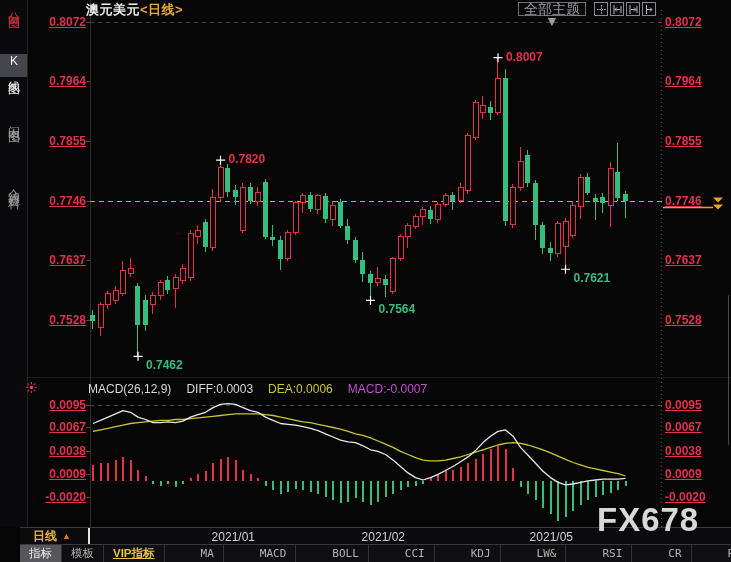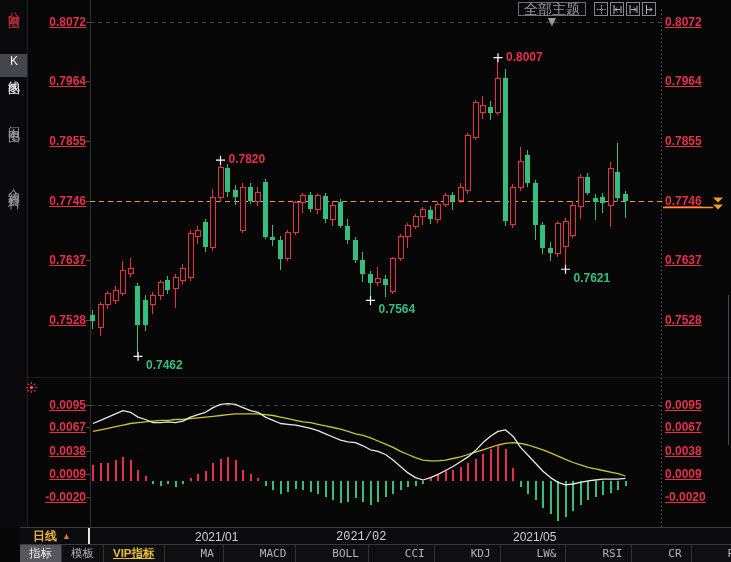--- a/index.html
+++ b/index.html
@@ -25,21 +25,21 @@
   .macd-head{position:absolute;left:88px;top:382px;font-size:12px;white-space:nowrap;}
   .macd-head span{margin-right:15px;}
   .mh-t{color:#d8d8d8;} .mh-diff{color:#d8d8d8;} .mh-dea{color:#cdc52f;} .mh-macd{color:#c44fd0;}
   
   .date-strip{position:absolute;left:20px;right:0;top:527px;height:18px;background:#0b0b0d;box-sizing:border-box;
               border-top:1px solid #3a3a3e;border-bottom:1px solid #3a3a3e;}
   .strip-cell{position:absolute;left:0;top:0;width:70px;height:100%;border-right:2px solid #e5e5e5;
               display:flex;align-items:center;padding-left:13px;box-sizing:border-box;}
   .period-lab{color:#e8b33c;font-size:12px;font-weight:600;}
   .period-arrow{color:#e07820;font-size:9px;margin-left:5px;}
-  .date-label{position:absolute;top:530px;font-size:12px;color:#d2d2d2;width:60px;text-align:left;}
+  .date-label{position:absolute;top:530px;font-size:12px;color:#d2d2d2;width:60px;text-align:right;}
   
   .btoolbar{position:absolute;left:20px;right:0;top:545px;height:17px;background:#0f0f11;
             display:flex;align-items:stretch;}
   .bt-item{display:flex;align-items:center;padding:0 9px;font-size:11.5px;color:#b4b4b4;
            border-right:1px solid #323236;cursor:default;white-space:nowrap;}
   .bt-item.mono{font-family:"DejaVu Sans Mono","Liberation Mono",monospace;font-size:11px;margin-left:27px;}
   .bt-item.selected{background:#56565c;color:#f4f4f4;}
   .bt-item.accent{color:#e8c13c;font-weight:600;text-decoration:underline;}
   .watermark{position:absolute;left:597px;top:501px;font-size:33px;font-weight:600;color:#d8d8d8;
              letter-spacing:1px;}
@@ -304,20 +304,21 @@
         <text x="378.5" y="313.46546546546574" fill="#35bd7f">0.7564</text>
         <path d="M561 269.2267267267268H570M565.5 264.7267267267268V273.7267267267268" stroke="#ffffff" stroke-width="1.2" fill="none"></path>
         <text x="573.5" y="282.2267267267268" fill="#35bd7f">0.7621</text>
       </g>
       <g>
         <line x1="663" y1="207.5" x2="713" y2="207.5" stroke="#f59a23" stroke-width="1.4"></line>
         <path d="M713 197.5L723 197.5L718 202.5Z M713 204.5L723 204.5L718 209.5Z" fill="#f0a020"></path>
       </g>
     </svg>
 
+  <div class="title"><span>澳元美元</span><span class="period">&lt;日线&gt;</span></div>
 
   <div class="theme-btn"><span>全部主题</span><span>▼</span></div>
 
   <div class="tool-ic" style="left:594px">
     <svg width="9" height="9">
         <path d="M4.5 0V9M0 4.5H9" stroke="#b8b8bd" stroke-width="1.2" stroke-dasharray="1.4,1"></path>
       </svg>
   </div>
   <div class="tool-ic" style="left:610px">
     <svg width="9" height="9">
@@ -344,28 +345,32 @@
 
   <div style="position:absolute;left:25px;top:380px">
     <svg width="13" height="13">
       <g stroke="#e5304a" stroke-width="1.1">
         <path d="M6.5 1v2.2M6.5 9.8V12M1 6.5h2.2M9.8 6.5H12M2.6 2.6l1.6 1.6M8.8 8.8l1.6 1.6M10.4 2.6L8.8 4.2M4.2 8.8l-1.6 1.6"></path>
       </g>
       <circle cx="6.5" cy="6.5" r="1.7" fill="#ff4455"></circle>
     </svg>
   </div>
 
+  <div class="macd-head">
+    <span class="mh-t">MACD(26,12,9)</span><span class="mh-diff">DIFF:0.0003</span><span class="mh-dea">DEA:0.0006</span><span class="mh-macd">MACD:-0.0007</span>
+  </div>
 
   <div class="date-strip">
     <div class="strip-cell">
       <span class="period-lab">日线</span>
       <span class="period-arrow">▲</span>
     </div>
   </div>
 
+  <div class="watermark">FX678</div>
 
   <div class="btoolbar">
       <span class="bt-item selected">指标</span>
       <span class="bt-item">模板</span>
       <span class="bt-item accent">VIP指标</span>
       <span class="bt-item mono">MA</span>
       <span class="bt-item mono">MACD</span>
       <span class="bt-item mono">BOLL</span>
       <span class="bt-item mono">CCI</span>
       <span class="bt-item mono">KDJ</span>
@@ -395,15 +400,15 @@
     <div class="plabel pl-right" style="top: 398.167px;">0.0095</div>
     <div class="plabel pl-left" style="top: 420.463px;">0.0067</div>
     <div class="plabel pl-right" style="top: 420.463px;">0.0067</div>
     <div class="plabel pl-left" style="top: 443.556px;">0.0038</div>
     <div class="plabel pl-right" style="top: 443.556px;">0.0038</div>
     <div class="plabel pl-left" style="top: 466.648px;">0.0009</div>
     <div class="plabel pl-right" style="top: 466.648px;">0.0009</div>
     <div class="plabel pl-left" style="top: 489.741px;">-0.0020</div>
     <div class="plabel pl-right" style="top: 489.741px;">-0.0020</div>
     <div class="date-label" style="left: 195px;">2021/01</div>
-    <div class="date-label" style="left: 336px; font-family: Liberation Mono, monospace;">2021/02</div>
+    <div class="date-label" style="left: 345px;">2021/02</div>
     <div class="date-label" style="left: 513px;">2021/05</div>
   </div>
 
 </body></html>

